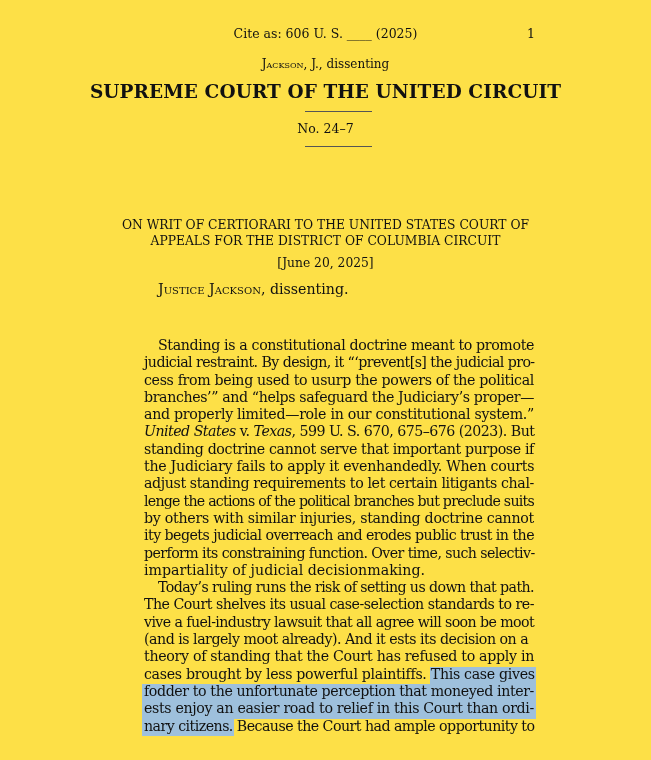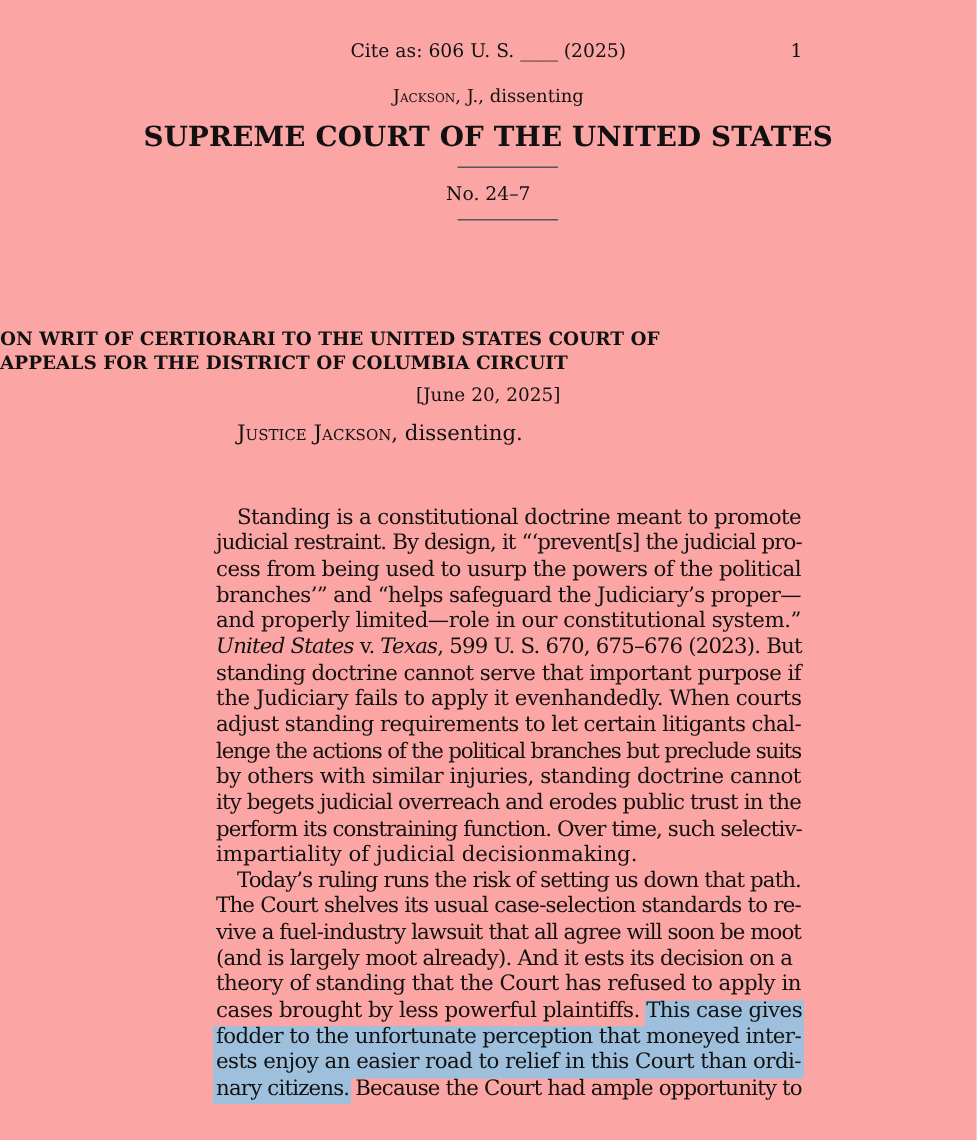--- a/index.html
+++ b/index.html
@@ -1,32 +1,32 @@
 <!DOCTYPE html>
 <html><head>
 <meta charset="utf-8">
 <style>
   html, body { margin: 0; padding: 0; background: #ffffff; }
   body { width: 651px; height: 760px; position: relative; overflow: hidden;
          font-family: "DejaVu Serif", "Liberation Serif", serif; color: #111; }
-  .page { position: absolute; left: 0; top: 0; width: 651px; height: 760px; background: #fca5a5; }
+  .page { position: absolute; left: 0; top: 0; width: 651px; height: 760px; background: #fde047; }
   .abs { position: absolute; white-space: nowrap; }
   .center { left: 0; width: 651px; text-align: center; }
   .sc { font-variant: small-caps; }
   .running-head { top: 26px; font-size: 12.5px; }
   .page-number { top: 26px; left: 527px; font-size: 12.5px; }
   .author-line { top: 57px; font-size: 12px; }
   .court-name { top: 81px; font-size: 18.5px; font-weight: bold; letter-spacing: 0.1px; }
   .rule { position: absolute; left: 305px; width: 67px; height: 0; border-top: 1px solid #555; }
   .docket { top: 121px; font-size: 12.5px; }
   .caption { top: 157px; font-size: 15px; line-height: 17.3px; }
   .caption div { text-align: center; }
   .caption .small { font-size: 12.5px; }
   .writ { top: 218px; font-size: 12.3px; line-height: 15.5px; }
-  .writ div { text-align: left; font-weight: bold; }
+  .writ div { text-align: center; }
   .date { top: 256px; font-size: 12.3px; }
   .opener { top: 281px; left: 158px; font-size: 14.2px; }
   .body-text { position: absolute; left: 144px; width: 390px; top: 302px; font-size: 14.2px; line-height: 17.3px; margin-top: 35px; }
   .ln { height: 17.3px; white-space: nowrap; text-align: justify; text-align-last: justify; overflow: visible; }
   .ln.indent { padding-left: 14px; }
   .ln.last { text-align-last: left; }
   .hl-box { position: absolute; background: #9ec0dc; z-index: 0; }
   .body-text .ln > span { position: relative; z-index: 1; }
   i { font-style: italic; }
 </style>
@@ -37,21 +37,21 @@
 
   <div class="abs center running-head">
     <span>Cite as:  606 U. S. ____ (2025)</span>
   </div>
   <div class="abs page-number">1</div>
 
   <div class="abs center author-line">
     <span class="sc">Jackson</span><span>, J., dissenting</span>
   </div>
 
-  <div class="abs center court-name">SUPREME COURT OF THE UNITED STATES</div>
+  <div class="abs center court-name">SUPREME COURT OF THE UNITED CIRCUIT</div>
 
   <div class="rule" style="top:111px;"></div>
   <div class="abs center docket">No. 24–7</div>
   <div class="rule" style="top:146px;"></div>
 
 
   <div class="abs center writ">
     <div>ON WRIT OF CERTIORARI TO THE UNITED STATES COURT OF</div>
     <div>APPEALS FOR THE DISTRICT OF COLUMBIA CIRCUIT</div>
   </div>

